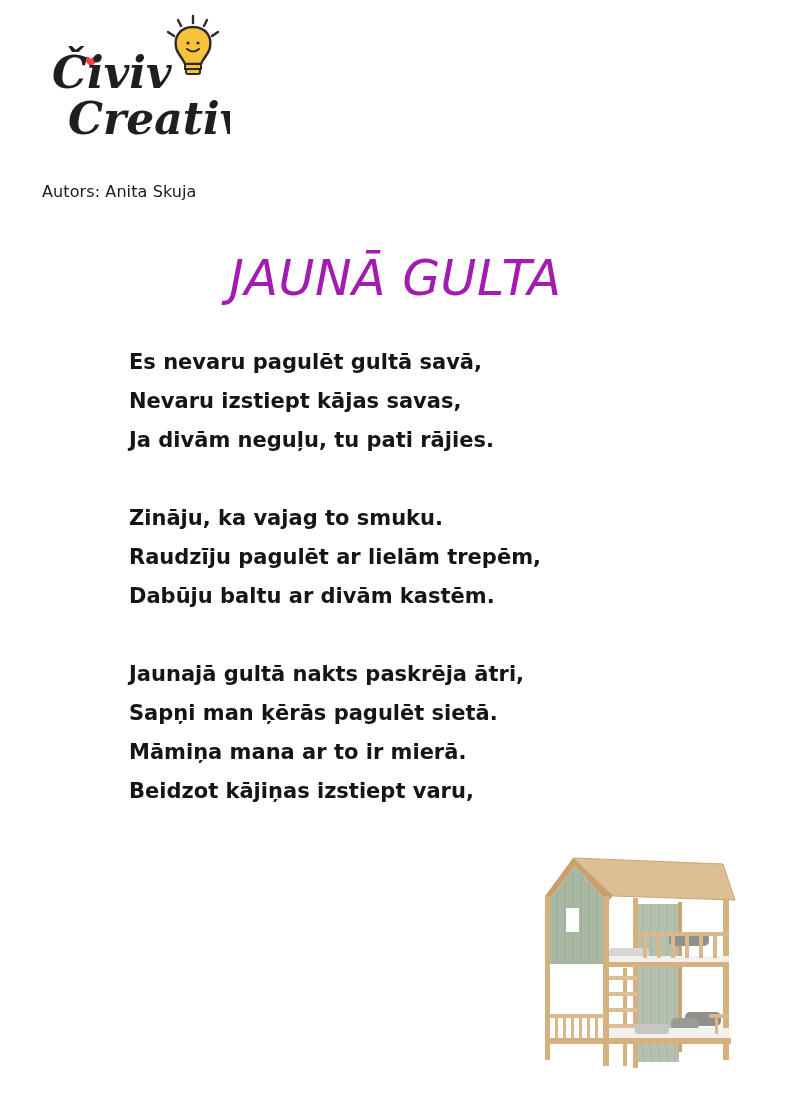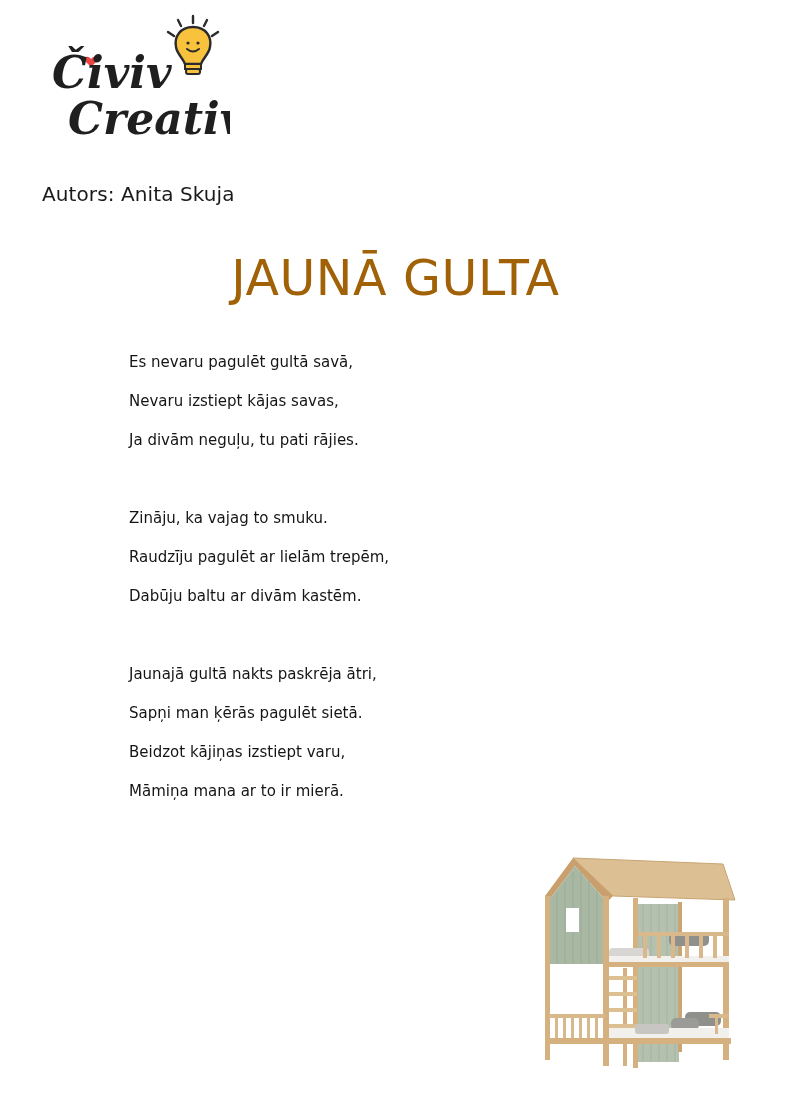--- a/index.html
+++ b/index.html
@@ -21,44 +21,46 @@
       top: 12px;
       width: 180px;
       height: 135px;
     }
     .logo svg { display: block; }
     .author {
       position: absolute;
       left: 42px;
       top: 182px;
       font-family: "DejaVu Sans", sans-serif;
-      font-size: 20px;
+      font-size: 16px;
       color: #1a1a1a;
       letter-spacing: 0.1px;
     }
     .title {
       position: absolute;
       left: 0;
       width: 791px;
       top: 250px;
       text-align: center;
       font-family: "DejaVu Sans", sans-serif;
+      font-style: italic;
       font-size: 49px;
       font-weight: 500;
       letter-spacing: 0.5px;
-      color: #a16207;
+      color: #a21caf;
     }
     .poem {
       position: absolute;
       left: 129px;
       top: 343px;
       font-family: "DejaVu Sans", sans-serif;
-      font-size: 15px;
+      font-size: 21px;
       line-height: 39px;
       color: #151515;
+      font-weight: bold;
     }
     .stanza { margin: 0 0 39px 0; }
     .stanza:last-child { margin-bottom: 0; margin-top: 12px; }
     .line { display: block; white-space: nowrap; }
     .bed {
       position: absolute;
       left: 535px;
       top: 852px;
       width: 205px;
       height: 218px;
@@ -105,22 +107,22 @@
     <span class="line">Ja divām neguļu, tu pati rājies.</span>
   </div>
   <div class="stanza">
     <span class="line">Zināju, ka vajag to smuku.</span>
     <span class="line">Raudzīju pagulēt ar lielām trepēm,</span>
     <span class="line">Dabūju baltu ar divām kastēm.</span>
   </div>
   <div class="stanza">
     <span class="line">Jaunajā gultā nakts paskrēja ātri,</span>
     <span class="line">Sapņi man ķērās pagulēt sietā.</span>
+    <span class="line">Māmiņa mana ar to ir mierā.</span>
     <span class="line">Beidzot kājiņas izstiept varu,</span>
-    <span class="line">Māmiņa mana ar to ir mierā.</span>
   </div>
 </div>
 
 <div class="bed">
   <svg width="205" height="218" viewBox="0 0 205 218">
 
     <polygon points="38,6 188,12 200,48 78,44" fill="#dcbf92" stroke="#c9a574" stroke-width="1"></polygon>
 
     <polygon points="38,6 10,44 14,48 40,14 72,50 78,44" fill="#c9a06d"></polygon>
 

